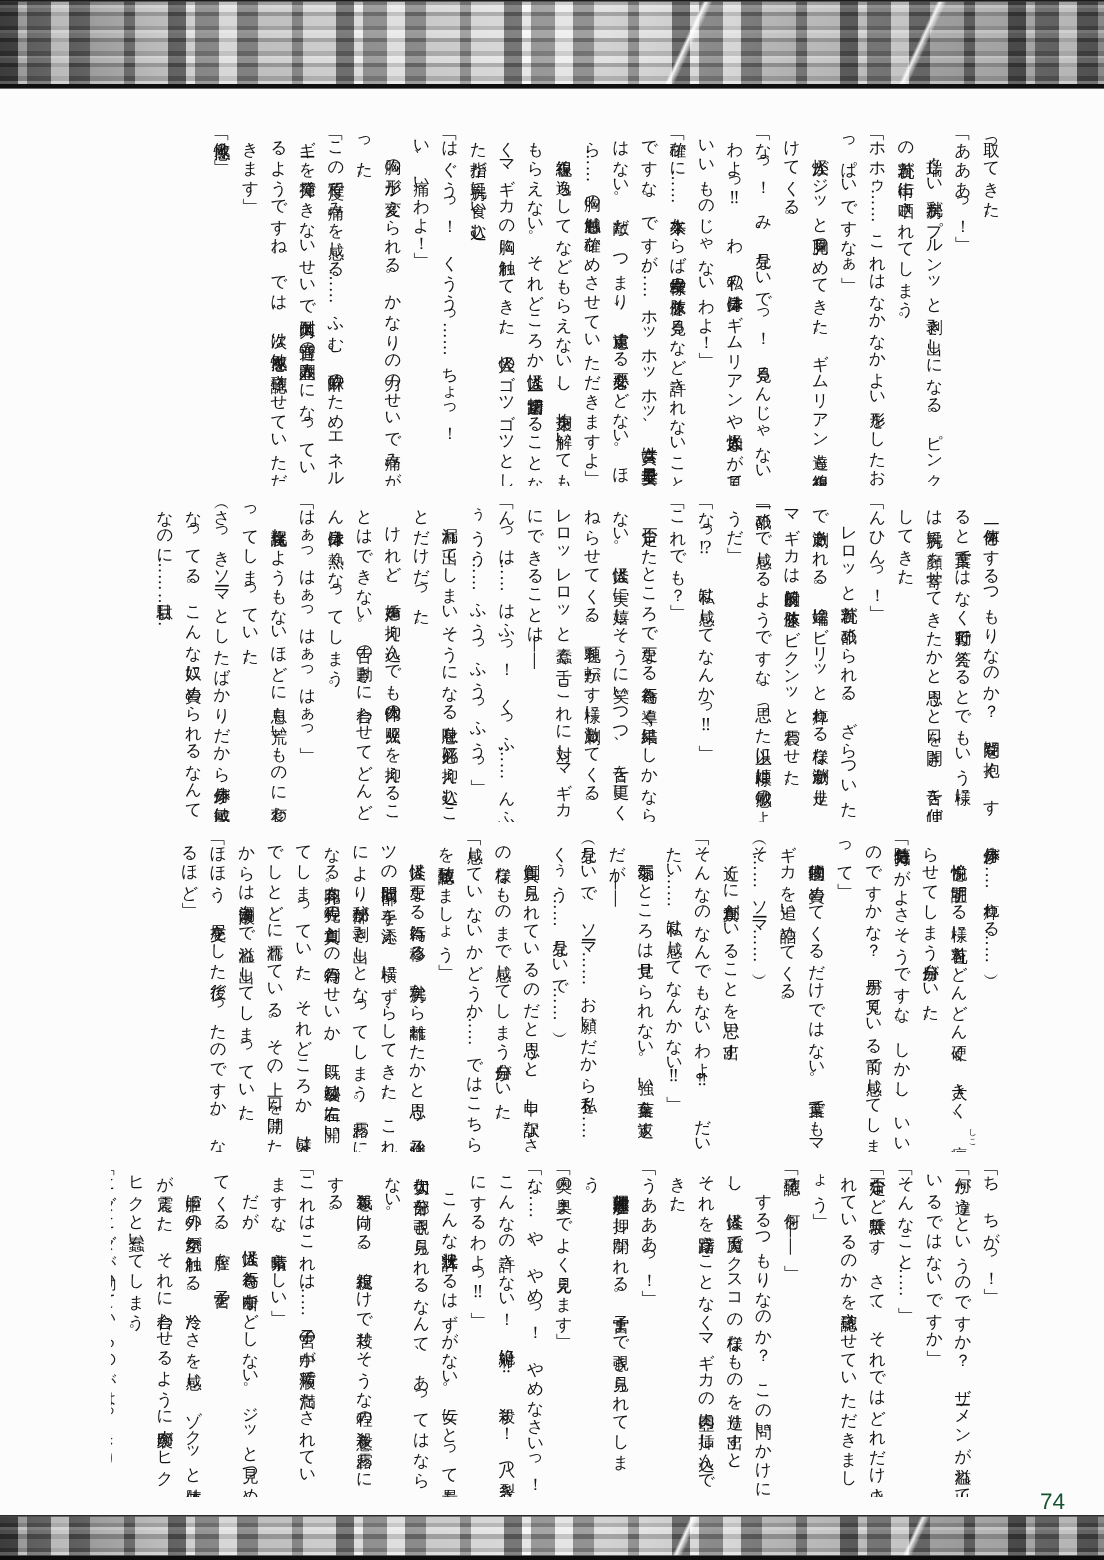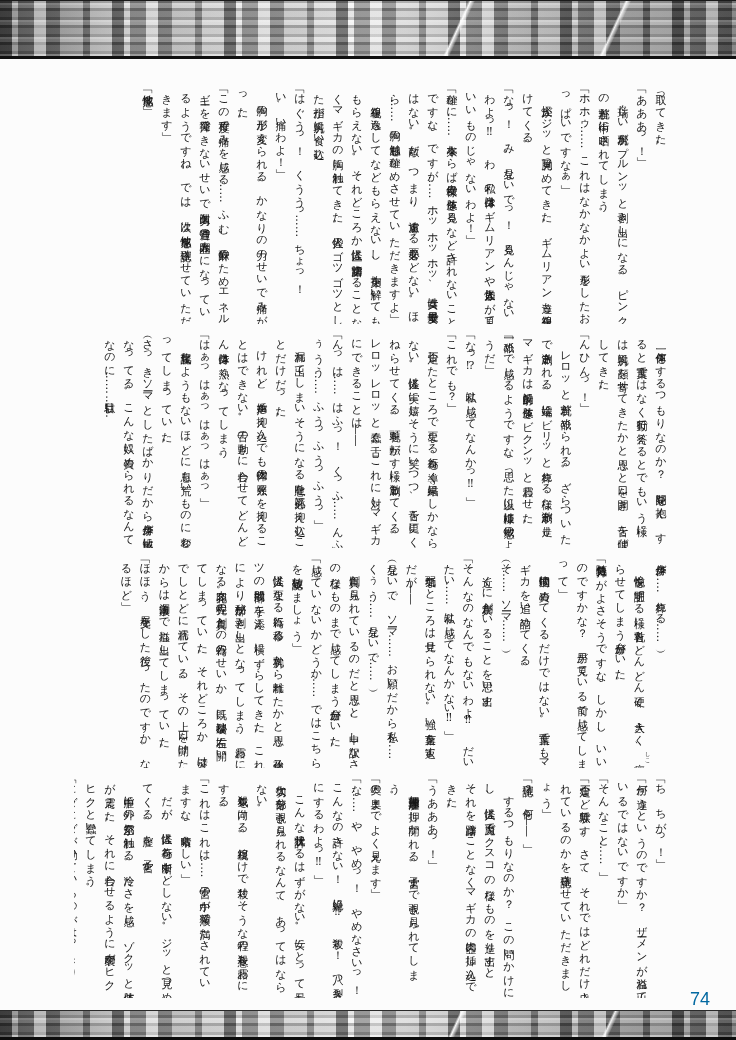--- a/index.html
+++ b/index.html
@@ -52,22 +52,22 @@
     font-size:11px;
     line-height:19px;
     letter-spacing:0.5px;
   }
   ruby rt{font-size:5.5px;letter-spacing:0;}
   
   .page-number{
     position:absolute;
     right:26px;bottom:30px;
     font-family:"Liberation Sans","DejaVu Sans",sans-serif;
-    font-size:18px;
-    color:#0369a1;
+    font-size:15px;
+    color:#14532d;
   }
 </style>
 </head>
 <body>
 
 <div class="page">
 
   <div class="glitch glitch-header"></div>
 
   <div class="content">

